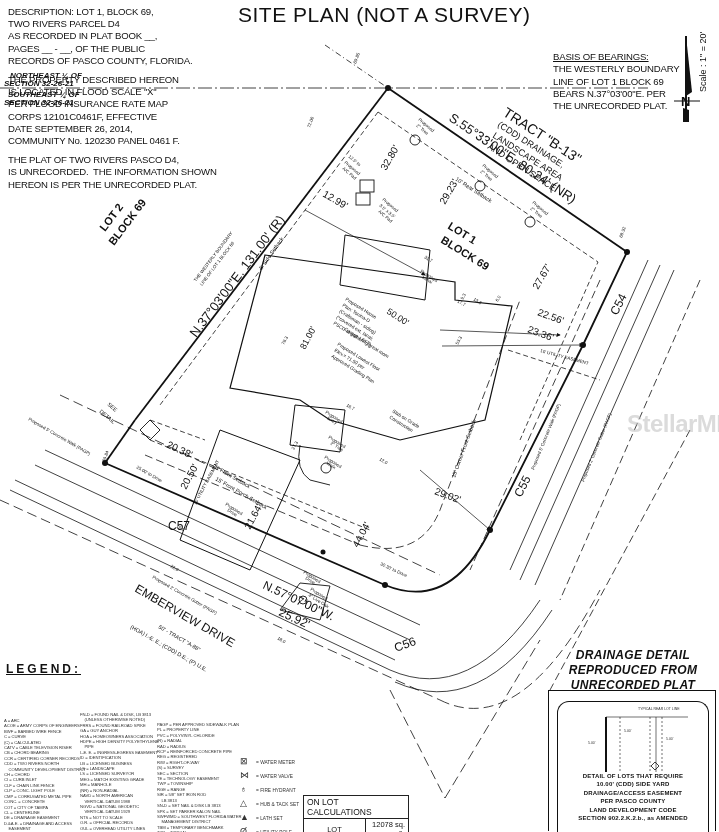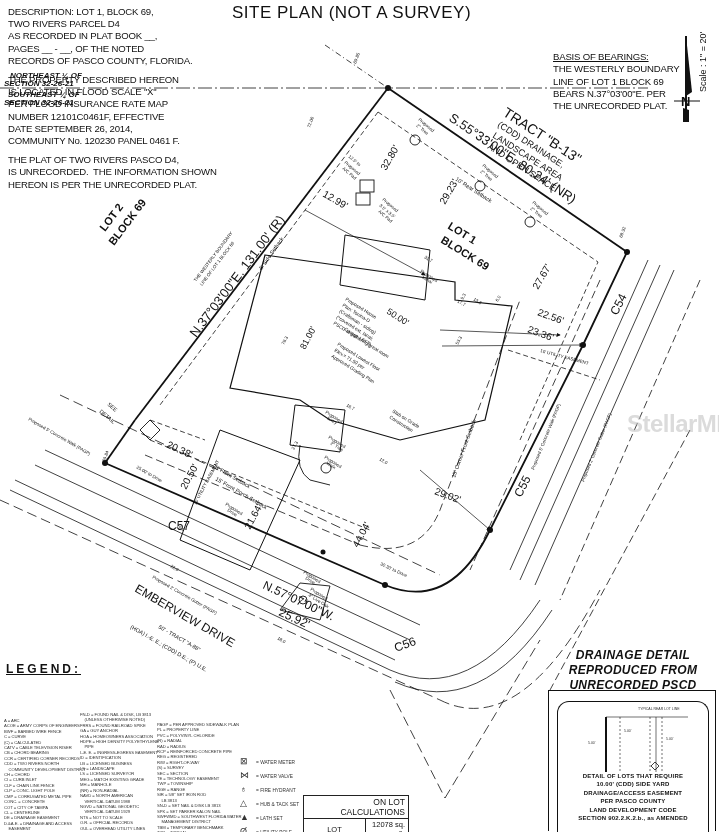--- a/index.html
+++ b/index.html
@@ -1,53 +1,53 @@
 <!DOCTYPE html>
 <html><head>
 <meta charset="utf-8">
 <style>
   html, body { margin:0; padding:0; background:#ffffff; }
   body { width:719px; height:832px; position:relative; overflow:hidden; font-family:"Liberation Sans", sans-serif; color:#111; }
   .abs { position:absolute; }
   .desc { left:8px; top:6px; font-size:9.6px; line-height:12.2px; letter-spacing:-0.2px; }
   .desc p { margin:0 0 7px 0; white-space:pre; }
-  .title { left:232px; top:3px; font-size:17px; letter-spacing:0.5px; }
+  .title { left:238px; top:3px; font-size:21px; letter-spacing:0.5px; }
   .basis { left:553px; top:6px; font-size:9.6px; line-height:12.3px; letter-spacing:-0.2px;margin-top:45px; }
   .basis .h { text-decoration:underline; }
   .scale { left:698px; top:28px; font-size:9px; transform:rotate(-90deg); transform-origin:left top; white-space:nowrap; top:90px; }
   svg.plan { position:absolute; left:0; top:0; }
   .lbl { font-family:"Liberation Sans", sans-serif; fill:#111; }
   .sect { font-family:"Liberation Sans", sans-serif; font-weight:bold; font-style:italic; font-size:8px; fill:#111; }
   .drain-title { left:563px; top:648px; width:140px; text-align:center; font-weight:bold; font-style:italic; font-size:12px; line-height:15px; letter-spacing:0.3px; }
   .detail-box { left:548px; top:690px; width:166px; height:140px; border:1.2px solid #111; border-bottom:none; }
   .detail-inner { position:absolute; left:8px; top:10px; width:150px; height:130px; border:1.2px solid #111; border-radius:12px; border-bottom:none; border-bottom-left-radius:0; border-bottom-right-radius:0; }
   .detail-cap { position:absolute; left:0; width:150px; top:70px; text-align:center; font-weight:bold; font-size:6px; line-height:8.4px; letter-spacing:0.2px; }
   .legend { left:6px; top:662px; font-size:12px; font-weight:bold; letter-spacing:3px; text-decoration:underline; }
   .lcol { font-size:4.2px; line-height:5.4px; color:#333; white-space:pre; letter-spacing:-0.05px; }
   .sym { font-size:4.8px; line-height:12px; color:#333; }
   .calc { left:303px; top:795px; border-collapse:collapse; font-size:7.5px; }
   .calc td, .calc th { border:1px solid #222; padding:1px 3px; font-weight:normal; }
-  .calc th { text-align:right; font-size:8.5px; }
+  .calc th { text-align:left; font-size:8.5px; }
   .calc td.k { width:55px; text-align:center; }
   .calc td.v { width:36px; text-align:right; }
   .wm { left:588px; top:410px; font-size:24px; color:rgba(190,190,190,0.55); letter-spacing:-0.5px; font-weight:bold;margin-left:39px; }
 </style>
 </head>
 <body>
 
 <div class="abs desc">
   <p><span>DESCRIPTION: LOT 1, BLOCK 69,</span>
 <span>TWO RIVERS PARCEL D4</span>
 <span>AS RECORDED IN PLAT BOOK __,</span>
-<span>PAGES __ - __, OF THE NOTED</span>
+<span>PAGES __ - __, OF THE PUBLIC</span>
 <span>RECORDS OF PASCO COUNTY, FLORIDA.</span></p>
   <p><span>THE PROPERTY DESCRIBED HEREON</span>
 <span>IS LOCATED IN FLOOD SCALE "X"</span>
 <span>PER FLOOD INSURANCE RATE MAP</span>
-<span>NUMBER 12101C0461F, EFFECTIVE</span>
+<span>CORPS 12101C0461F, EFFECTIVE</span>
 <span>DATE SEPTEMBER 26, 2014,</span>
 <span>COMMUNITY No. 120230 PANEL 0461 F.</span></p>
   <p><span>THE PLAT OF TWO RIVERS PASCO D4,</span>
 <span>IS UNRECORDED.  THE INFORMATION SHOWN</span>
 <span>HEREON IS PER THE UNRECORDED PLAT.</span></p>
 </div>
 
 <div class="abs title">SITE PLAN (NOT A SURVEY)</div>
 
 <div class="abs basis">
@@ -278,21 +278,21 @@
     <text class="lbl" font-size="4.5" transform="translate(622,238) rotate(-70)">68.92</text>
     <text class="lbl" font-size="4.5" transform="translate(105,462) rotate(-70)">69.84</text>
   </g>
 </svg>
 
 <div class="abs wm">StellarMLS</div>
 
 <div class="abs drain-title">
   <div>DRAINAGE DETAIL</div>
   <div>REPRODUCED FROM</div>
-  <div>UNRECORDED PSCD</div>
+  <div>UNRECORDED PLAT</div>
 </div>
 <div class="abs detail-box">
   <div class="detail-inner">
     <svg width="150" height="70" style="position:absolute;left:0;top:0">
       <line x1="48" y1="15" x2="48" y2="72" stroke="#111" stroke-width="2"></line>
       <line x1="62" y1="15" x2="62" y2="72" stroke="#111" stroke-width="0.6" stroke-dasharray="2,2"></line>
       <line x1="92" y1="15" x2="92" y2="72" stroke="#111" stroke-width="0.6" stroke-dasharray="2,2"></line>
       <line x1="98" y1="15" x2="98" y2="72" stroke="#111" stroke-width="0.6"></line>
       <line x1="104" y1="15" x2="104" y2="72" stroke="#111" stroke-width="0.6" stroke-dasharray="2,2"></line>
       <line x1="48" y1="15" x2="130" y2="15" stroke="#111" stroke-width="0.6"></line>

